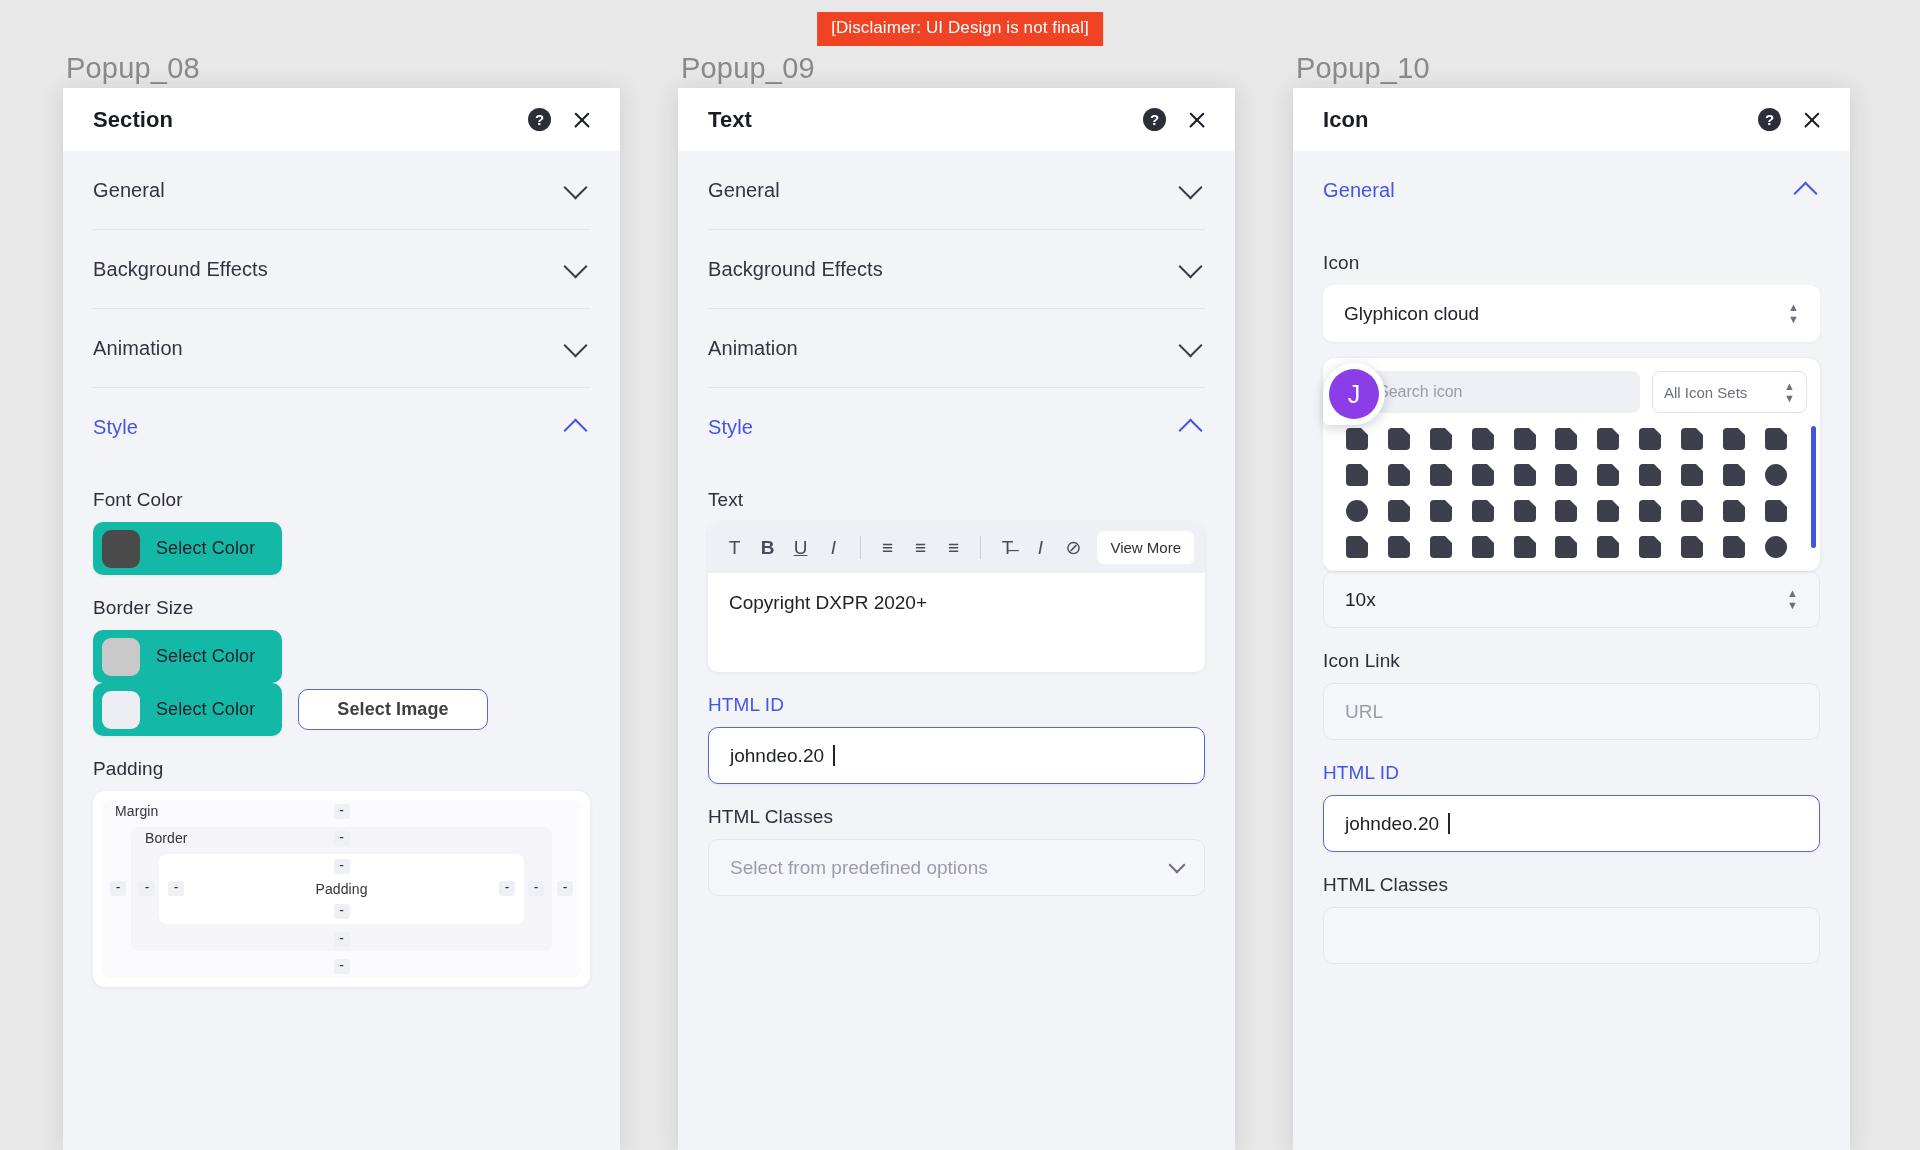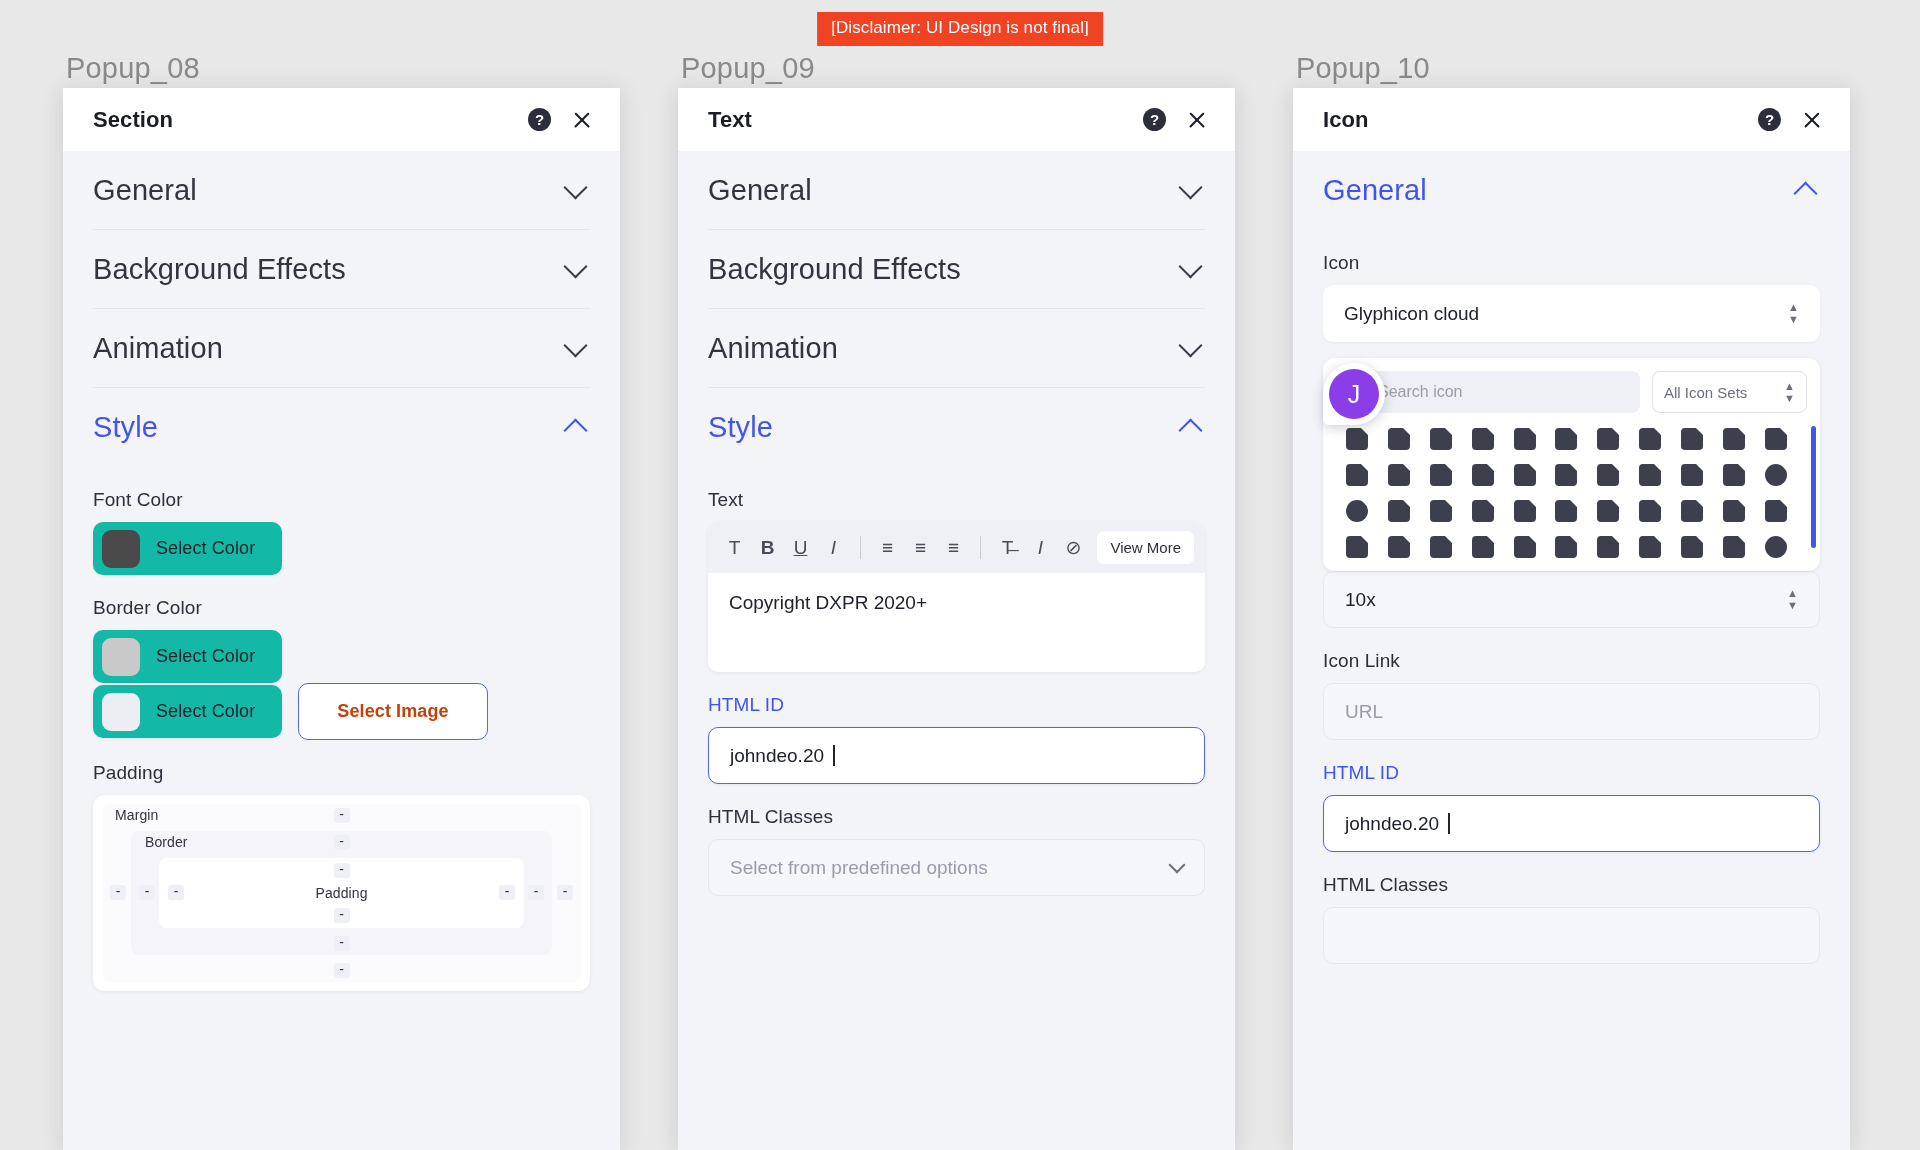--- a/index.html
+++ b/index.html
@@ -64,21 +64,21 @@
   .close-x::before { transform: rotate(45deg); }
   .close-x::after  { transform: rotate(-45deg); }
 
   .panel-body { padding: 0 30px; position: relative; }
 
   
   .acc {
     height: 79px; display: flex; align-items: center;
     border-bottom: 1px solid #e3e5ec;
   }
-  .acc-label { flex: 1; font-size: 29px; color: #32343f; letter-spacing: .1px; }
+  .acc-label { flex: 1; font-size: 20px; color: #32343f; letter-spacing: .1px; }
   .acc.open .acc-label { color: #4255e8; }
   .acc.nb { border-bottom: none; }
   .chev {
     width: 17px; height: 17px; border-right: 2.6px solid #3a3d49;
     border-bottom: 2.6px solid #3a3d49; transform: rotate(45deg);
     margin-right: 6px; margin-top: -6px;
   }
   .acc.open .chev {
     transform: rotate(-135deg); margin-top: 6px;
     border-color: #4255e8;
@@ -97,23 +97,23 @@
     display: flex; align-items: center; padding: 0 0 0 9px;
     box-shadow: 0 1px 3px rgba(40,44,70,.07);
   }
   .swatch {
     width: 38px; height: 38px; border-radius: 9px; flex: none;
   }
   .color-field .ctext {
     font-size: 18px; color: #20222c; margin-left: 16px; letter-spacing: .1px;
   }
   .btn-outline {
-    height: 57px; width: 190px; border: 1.6px solid #5566e6; border-radius: 10px;
+    height: 41px; width: 190px; border: 1.6px solid #5566e6; border-radius: 10px;
     background: #ffffff; display: flex; align-items: center; justify-content: center;
-    font-size: 18px; font-weight: bold; color: #c2410c; letter-spacing: .1px;
+    font-size: 18px; font-weight: bold; color: #404040; letter-spacing: .1px;
   }
 
   
   .boxmodel {
     background: #ffffff; border-radius: 12px; height: 196px;
     box-shadow: 0 1px 4px rgba(40,44,70,.07);
     position: relative; padding: 2px;
   }
   .bm-layer { position: absolute; border-radius: 8px; }
   .bm-margin { left: 9px; top: 9px; right: 9px; bottom: 9px; background: #fbfbfd; }
@@ -264,21 +264,21 @@
         </div>
 
         <div class="fl">Font Color</div>
         <div class="color-row">
           <div class="color-field">
             <div class="swatch" style="background:#4a4a4a"></div>
             <div class="ctext">Select Color</div>
           </div>
         </div>
 
-        <div class="fl">Border Color</div>
+        <div class="fl">Border Size</div>
         <div class="color-row">
           <div class="color-field">
             <div class="swatch" style="background:#c9c9c9"></div>
             <div class="ctext">Select Color</div>
           </div>
         </div>
 
         <div class="color-row">
           <div class="color-field">
             <div class="swatch" style="background:#eceef4"></div>

